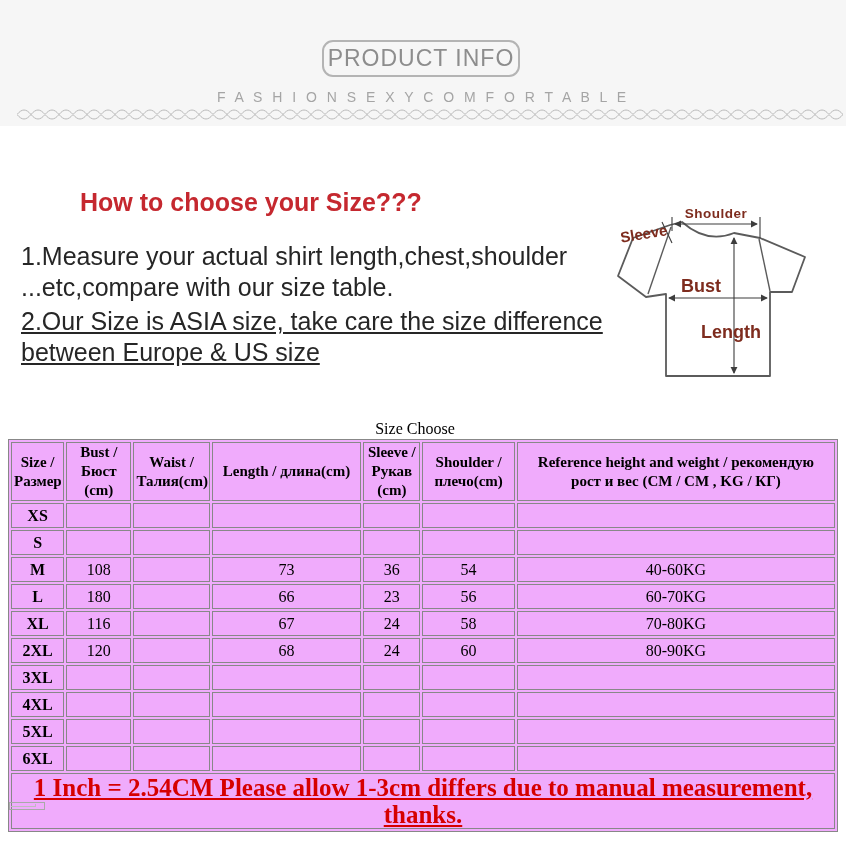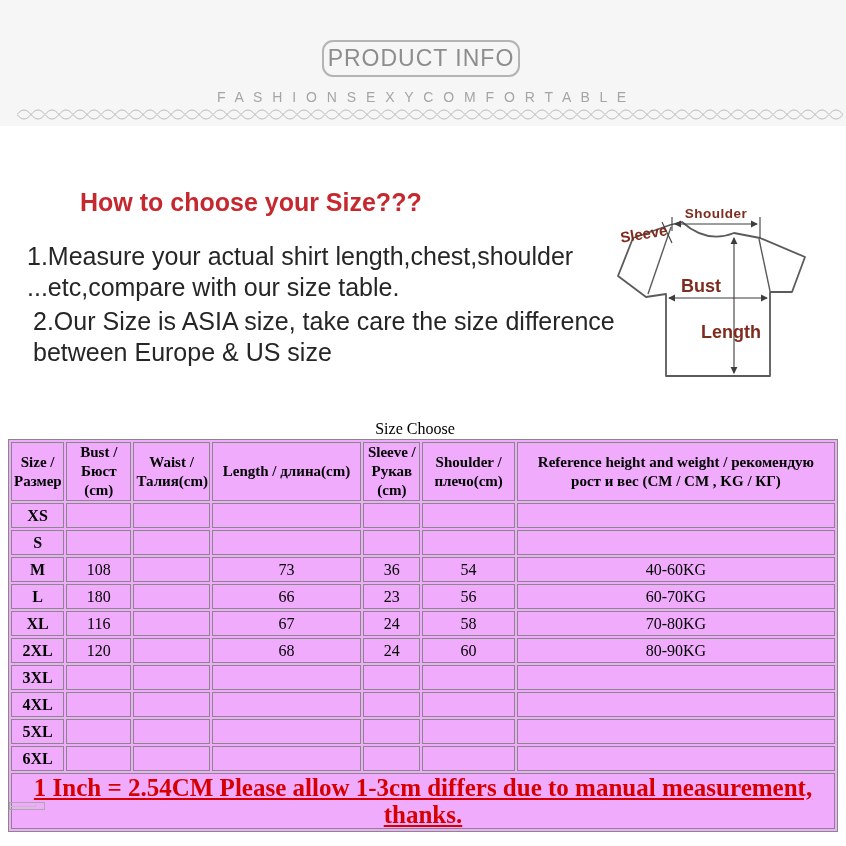--- a/index.html
+++ b/index.html
@@ -10,22 +10,22 @@
   .pi-box{position:absolute;left:322px;top:40px;width:194px;height:33px;border:2px solid #b4b4b4;
           border-radius:11px;display:flex;align-items:center;justify-content:center;}
   .pi-label{font-size:23px;color:#8d8d8d;letter-spacing:1px;}
   .tagline{position:absolute;left:0;top:89px;width:846px;text-align:center;font-size:14px;
            color:#a5a5a5;letter-spacing:3px;white-space:nowrap;}
   .wave{position:absolute;left:17px;top:107px;}
   
   .guide-title{position:absolute;left:80px;top:188px;margin:0;font-size:25px;font-weight:bold;
                color:#c5282f;white-space:nowrap;}
   .guide-text{position:absolute;margin:0;font-size:25px;color:#262626;line-height:31px;white-space:nowrap;}
-  .p1{left:27px;top:241px;}
-  .p2{left:33px;top:306px;}
+  .p1{left:21px;top:241px;}
+  .p2{left:21px;top:306px;text-decoration:underline;}
   
   .tshirt{position:absolute;left:600px;top:180px;}
   .dim-label{fill:#7e2c1e;font-weight:bold;font-family:"Liberation Sans",sans-serif;}
   
   .table-title{position:absolute;left:0;top:420px;width:830px;text-align:center;
                font-family:"Liberation Serif",serif;font-size:16px;color:#000;}
   .size-table{position:absolute;left:8px;top:439px;width:830px;table-layout:fixed;
               border-collapse:separate;border-spacing:2px;border:1px solid #888;
               background:#f0abfc;font-family:"Liberation Serif",serif;}
   .size-table th{border:1px solid #888;font-size:15px;font-weight:bold;text-align:center;

